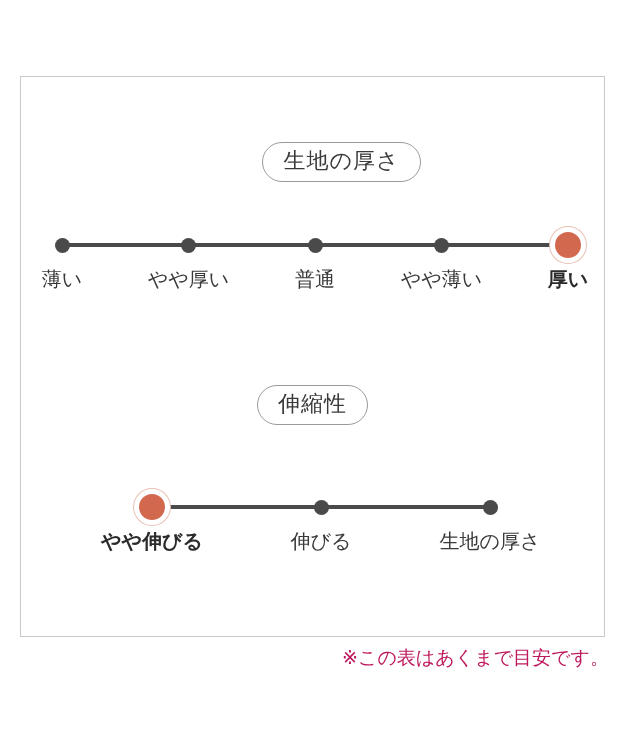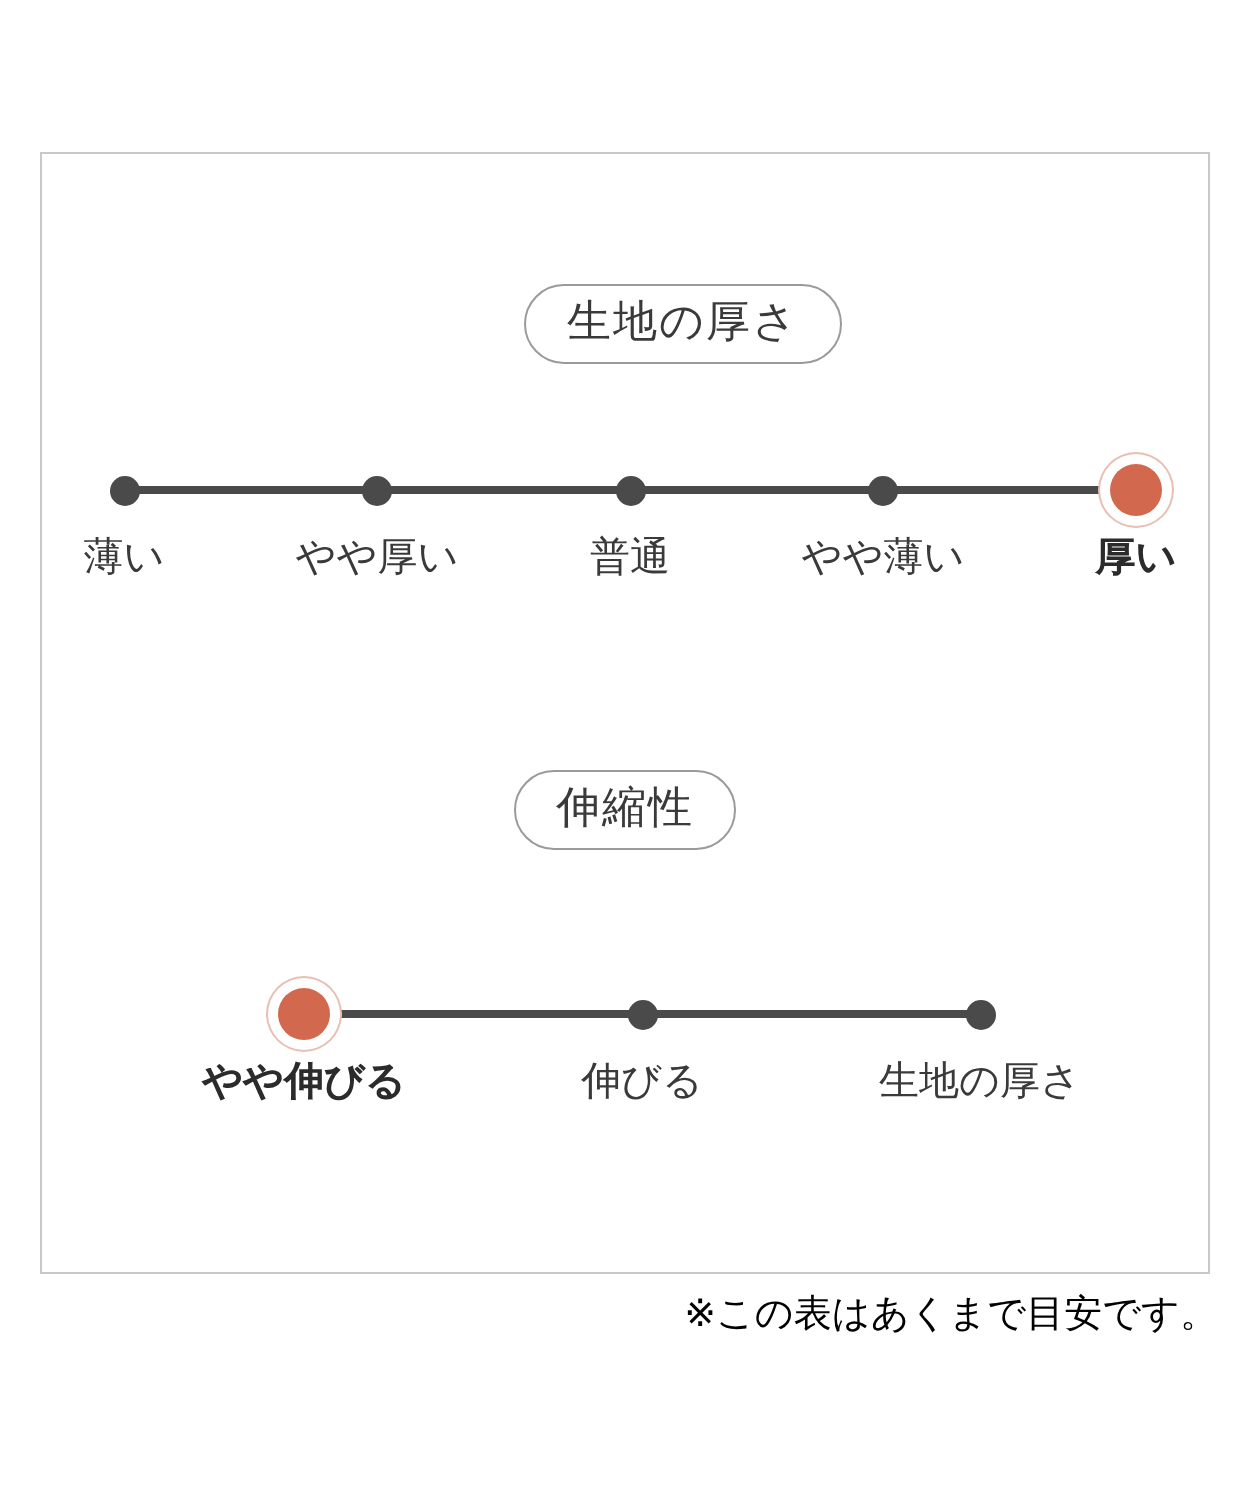--- a/index.html
+++ b/index.html
@@ -101,21 +101,21 @@
     color: #2b2b2b;
   }
 
   
   #footnote {
     position: absolute;
     right: 16px;
     top: 648px;
     font-size: 19px;
     line-height: 1;
-    color: #000000;
+    color: #be185d;
     white-space: nowrap;
   }
 </style>
 </head>
 <body>
 
 <div id="panel"></div>
 
 <div class="badge-row" id="badge-row-1" style="top: 142px; margin-left: 29px;">
   <div class="badge">生地の厚さ</div>

